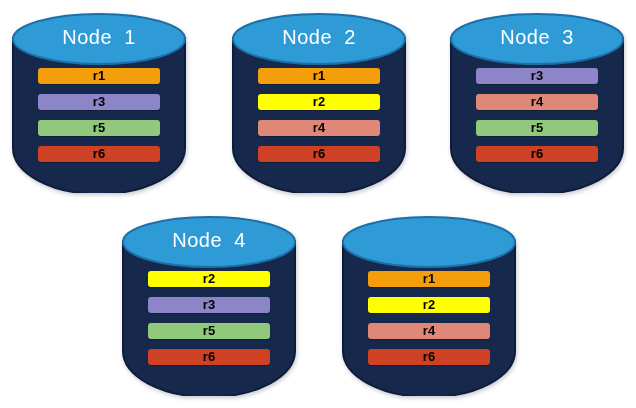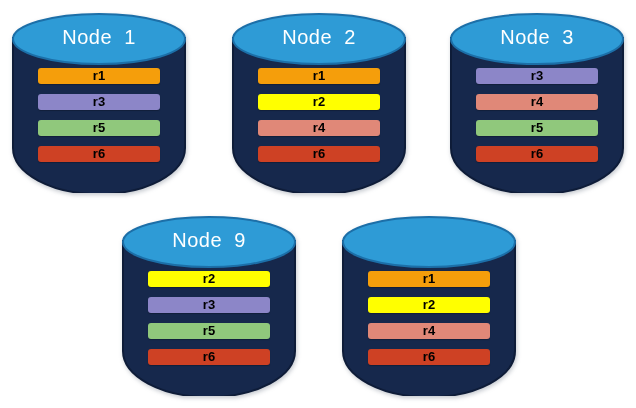--- a/index.html
+++ b/index.html
@@ -142,21 +142,21 @@
         <div class="replica" style="background: rgb(206, 65, 36);">
           <span class="replica-label">r6</span>
         </div>
       </div>
     </div>
     <div class="node" style="left: 120px; top: 211px;">
       <svg class="cyl-svg" viewBox="0 0 178 185">
         <path d="M3 30 L3 140 A86 46 0 0 0 175 140 L175 30 Z" fill="#16284C" stroke="#0E1C38" stroke-width="2"></path>
         <ellipse cx="89" cy="31" rx="86" ry="25" fill="#2E9BD6" stroke="#1C6FA8" stroke-width="2"></ellipse>
       </svg>
-      <div class="node-title">Node  9</div>
+      <div class="node-title">Node  4</div>
       <div class="replicas">
         <div class="replica" style="background: rgb(255, 255, 0);">
           <span class="replica-label">r2</span>
         </div>
         <div class="replica" style="background: rgb(140, 134, 200);">
           <span class="replica-label">r3</span>
         </div>
         <div class="replica" style="background: rgb(144, 200, 124);">
           <span class="replica-label">r5</span>
         </div>

